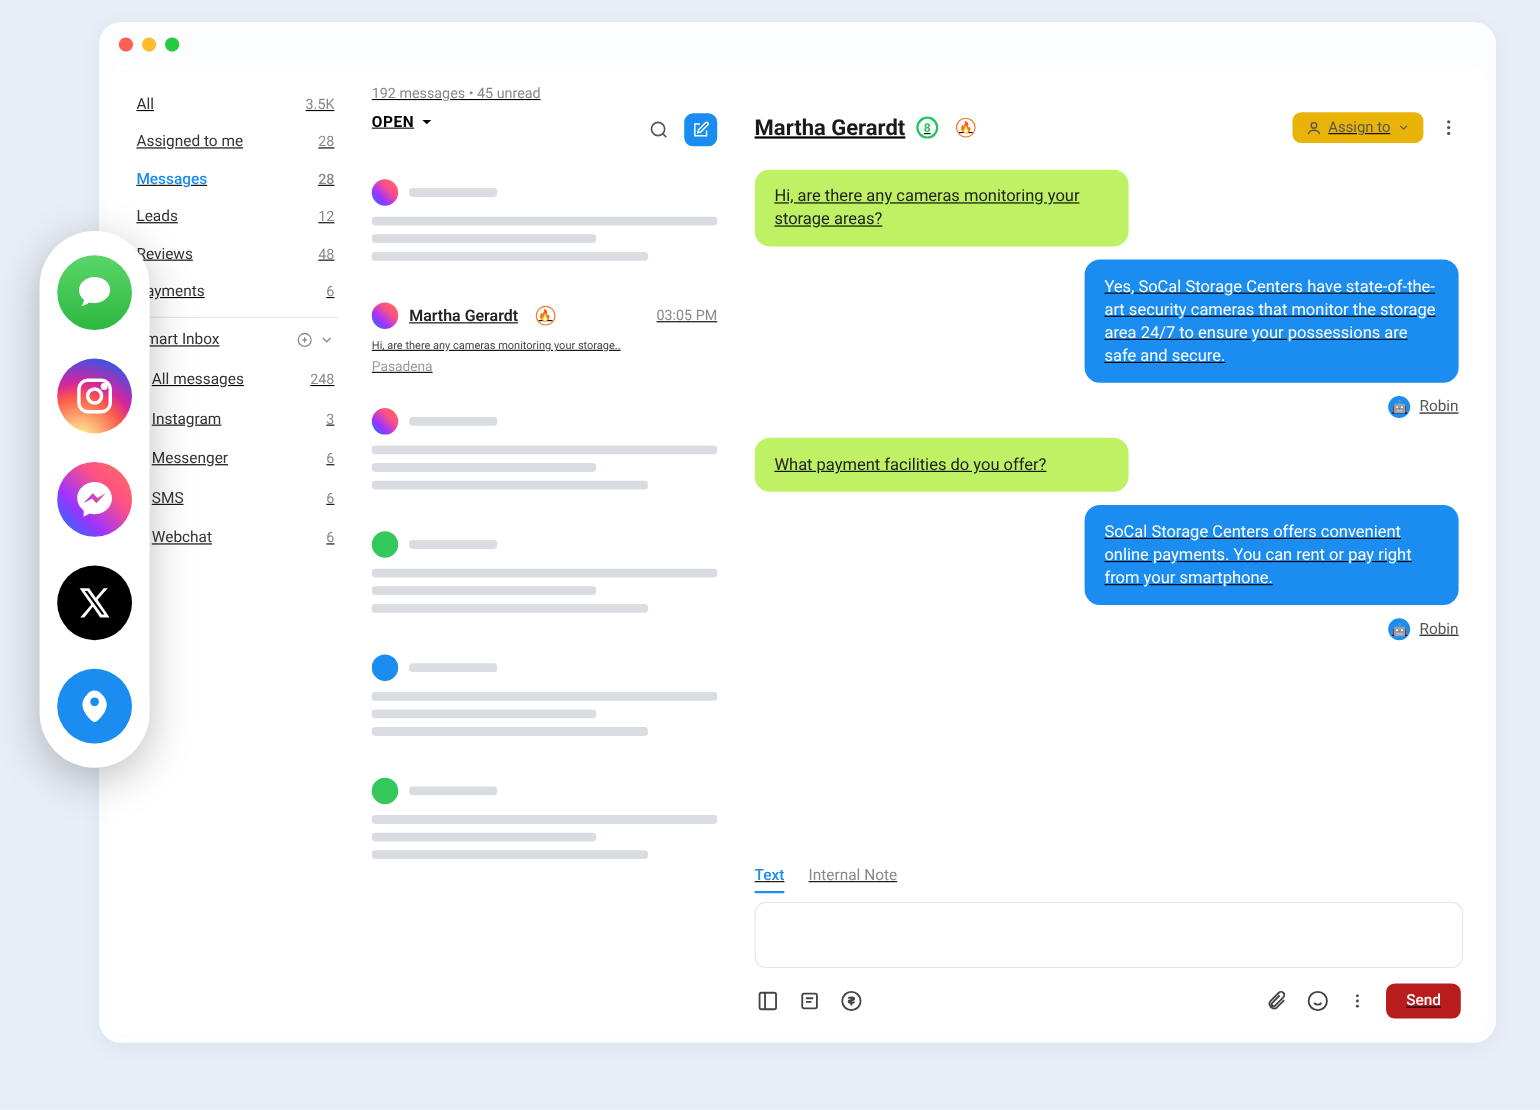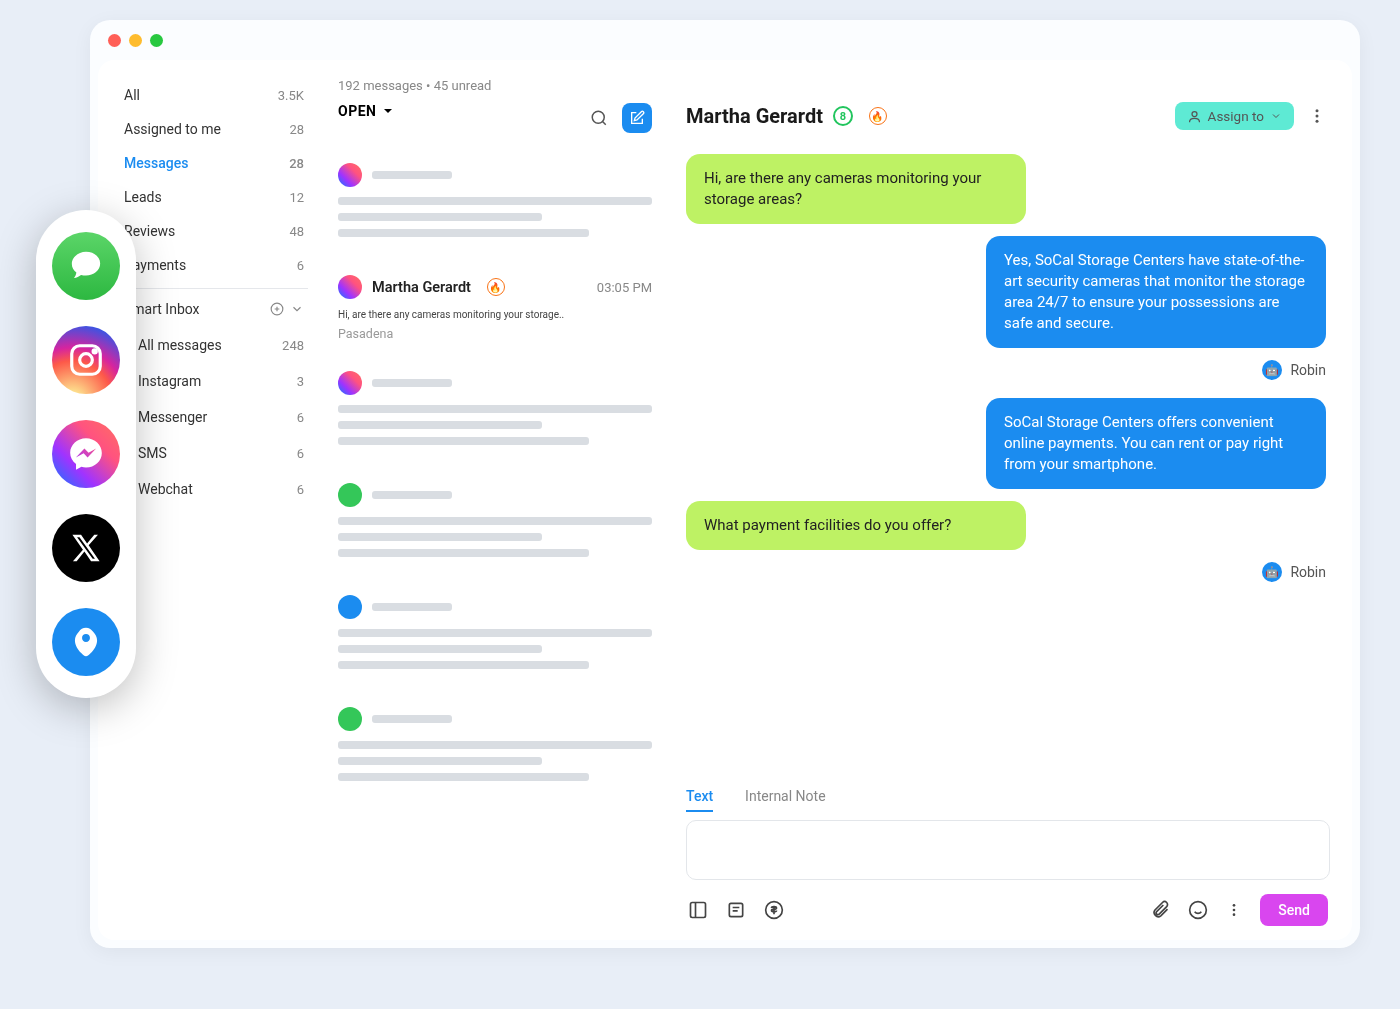--- a/index.html
+++ b/index.html
@@ -12,21 +12,21 @@
 .dot.green { background: #28c840; }
 .inner { background: #fff; margin: 0 8px 8px 8px; border-radius: 16px; padding: 18px 22px 10px 22px; display: flex; flex-direction: column; height: 880px; }
 .header { display: flex; align-items: center; justify-content: space-between; margin-bottom: 14px; }
 .brand { display: flex; align-items: center; gap: 12px; }
 .logo-icon { width: 28px; height: 28px; }
 .brand-title { font-size: 22px; font-weight: 600; color: #1a1a1a; }
 .header-actions { display: flex; gap: 10px; }
 .icon-btn { width: 36px; height: 36px; border-radius: 10px; display: flex; align-items: center; justify-content: center; cursor: pointer; }
 .icon-btn.light { background: #eef2f6; color: #6b7280; }
 .icon-btn.primary { background: #1b8cf0; color: #fff; }
-.main { display: flex; gap: 0; flex: 1; overflow: hidden; }
+.main { display: flex; gap: 0; flex: 1; overflow: hidden; text-decoration: underline; }
 .sidebar { width: 200px; padding-right: 12px; }
 .side-row { display: flex; justify-content: space-between; align-items: center; font-size: 14px; color: #333; padding: 9px 4px; cursor: pointer; }
 .side-row.active { color: #1b8cf0; font-weight: 500; align-items: center; }
 .side-row .count { color: #888; font-size: 13px; }
 .side-group { display: flex; justify-content: space-between; align-items: center; font-size: 14px; color: #333; padding: 12px 4px 10px 4px; border-top: 1px solid #e5e7eb; margin-top: 6px; }
 .side-group .grp-actions { display: flex; gap: 6px; color: #888; }
 .channel-row { display: flex; align-items: center; gap: 8px; font-size: 14px; color: #333; padding: 10px 4px; cursor: pointer; }
 .channel-row .count { margin-left: auto; color: #888; font-size: 13px; }
 .channel-dot { width: 6px; height: 6px; border-radius: 1px; flex-shrink: 0; }
 
@@ -54,36 +54,36 @@
 .conv-real .time { margin-left: auto; font-size: 13px; color: #888; padding-left: 37px; }
 .conv-real .preview { font-size: 10px; color: #444; margin-bottom: 6px; }
 .conv-real .loc { font-size: 12.5px; color: #999; }
 .fire-badge { width: 18px; height: 18px; border: 1.5px solid #f97316; border-radius: 50%; display: inline-flex; align-items: center; justify-content: center; color:#f97316; font-size: 10px; margin-left: 6px; }
 
 .chat-col { flex: 1; display: flex; flex-direction: column; padding-left: 16px; }
 .chat-head { display: flex; align-items: center; gap: 10px; margin-bottom: 24px; padding-top: 24px; }
 .chat-name { font-size: 20px; font-weight: 700; color: #1a1a1a; }
 .badge-circle { width: 20px; height: 20px; border: 2px solid #22c55e; color: #22c55e; border-radius: 50%; display: flex; align-items: center; justify-content: center; font-size: 11px; font-weight: 700; }
 .chat-head .spacer { flex: 1; }
-.assign-btn { background: #5eead4; border-radius: 8px; padding: 6px 12px; display: flex; align-items: center; gap: 6px; font-size: 13.5px; color: #555; cursor: pointer; }
+.assign-btn { background: #eab308; border-radius: 8px; padding: 6px 12px; display: flex; align-items: center; gap: 6px; font-size: 13.5px; color: #555; cursor: pointer; }
 .more-btn { color: #555; cursor: pointer; padding: 4px; }
 .chat-body { flex: 1; overflow-y: auto; padding-right: 4px; }
 .bubble { max-width: 340px; padding: 14px 18px; border-radius: 14px; font-size: 15px; line-height: 1.4; margin-bottom: 12px; }
 .bubble.in { background: #bef264; color: #222; }
 .bubble.out { background: #1b8cf0; color: #fff; margin-left: auto; }
 .agent-tag { display: flex; align-items: center; gap: 8px; margin-left: auto; width: fit-content; margin-bottom: 18px; color: #555; font-size: 14px; }
 .agent-tag .robot { width: 20px; height: 20px; background: #1b8cf0; border-radius: 50%; display: flex; align-items: center; justify-content: center; color: #fff; font-size: 11px; }
-.compose-tabs { display: flex; gap: 32px; font-size: 14px; margin-bottom: 8px; }
+.compose-tabs { display: flex; gap: 22px; font-size: 14px; margin-bottom: 8px; }
 .compose-tabs .tab { padding-bottom: 6px; cursor: pointer; color: #888; }
 .compose-tabs .tab.active { color: #1b8cf0; border-bottom: 2px solid #1b8cf0; font-weight: 500; }
 .compose-box { border: 1px solid #e3e6ea; border-radius: 10px; height: 60px; margin-bottom: 10px; }
 .compose-actions { display: flex; align-items: center; gap: 18px; padding: 4px 2px; }
 .compose-actions .spacer { flex: 1; }
 .action-ic { color: #444; cursor: pointer; }
-.send-btn { background: #d946ef; color: #fff; padding: 8px 18px; border-radius: 8px; font-size: 14px; font-weight: 500; cursor: pointer; }
+.send-btn { background: #b91c1c; color: #fff; padding: 8px 18px; border-radius: 8px; font-size: 14px; font-weight: 500; cursor: pointer; }
 
 .float-rail { position: absolute; left: 36px; top: 210px; background: #fff; border-radius: 54px; padding: 22px 16px; box-shadow: 0 10px 40px rgba(0,0,0,0.25); display: flex; flex-direction: column; gap: 26px; z-index: 10; }
 .float-ic { width: 68px; height: 68px; border-radius: 50%; display: flex; align-items: center; justify-content: center; }
 .float-ic.sms { background: linear-gradient(180deg,#5bd568,#2db841); }
 .float-ic.ig { background: radial-gradient(circle at 30% 110%,#fdf497 0%,#fdf497 5%,#fd5949 45%,#d6249f 60%,#285aeb 90%); }
 .float-ic.fb { background: linear-gradient(45deg,#0a7cff,#a033ff,#ff5280,#ff7061); }
 .float-ic.x { background: #000; }
 .float-ic.bird { background: #1b8cf0; }
 svg { display: block; }
 </style>
@@ -310,22 +310,22 @@
               </svg>
             </div>
         </div>
         <div class="chat-body" id="chat-body">
             <div class="bubble in">Hi, are there any cameras monitoring your storage areas?</div>
             <div class="bubble out">Yes, SoCal Storage Centers have state-of-the-art security cameras that monitor the storage area 24/7 to ensure your possessions are safe and secure.</div>
             <div class="agent-tag">
               <div class="robot">🤖</div>
               <span>Robin</span>
             </div>
+            <div class="bubble in">What payment facilities do you offer?</div>
             <div class="bubble out">SoCal Storage Centers offers convenient online payments. You can rent or pay right from your smartphone.</div>
-            <div class="bubble in">What payment facilities do you offer?</div>
             <div class="agent-tag">
               <div class="robot">🤖</div>
               <span>Robin</span>
             </div>
           </div>
         <div class="compose-tabs">
           <div class="tab active">Text</div>
           <div class="tab">Internal Note</div>
         </div>
         <div class="compose-box"></div>

